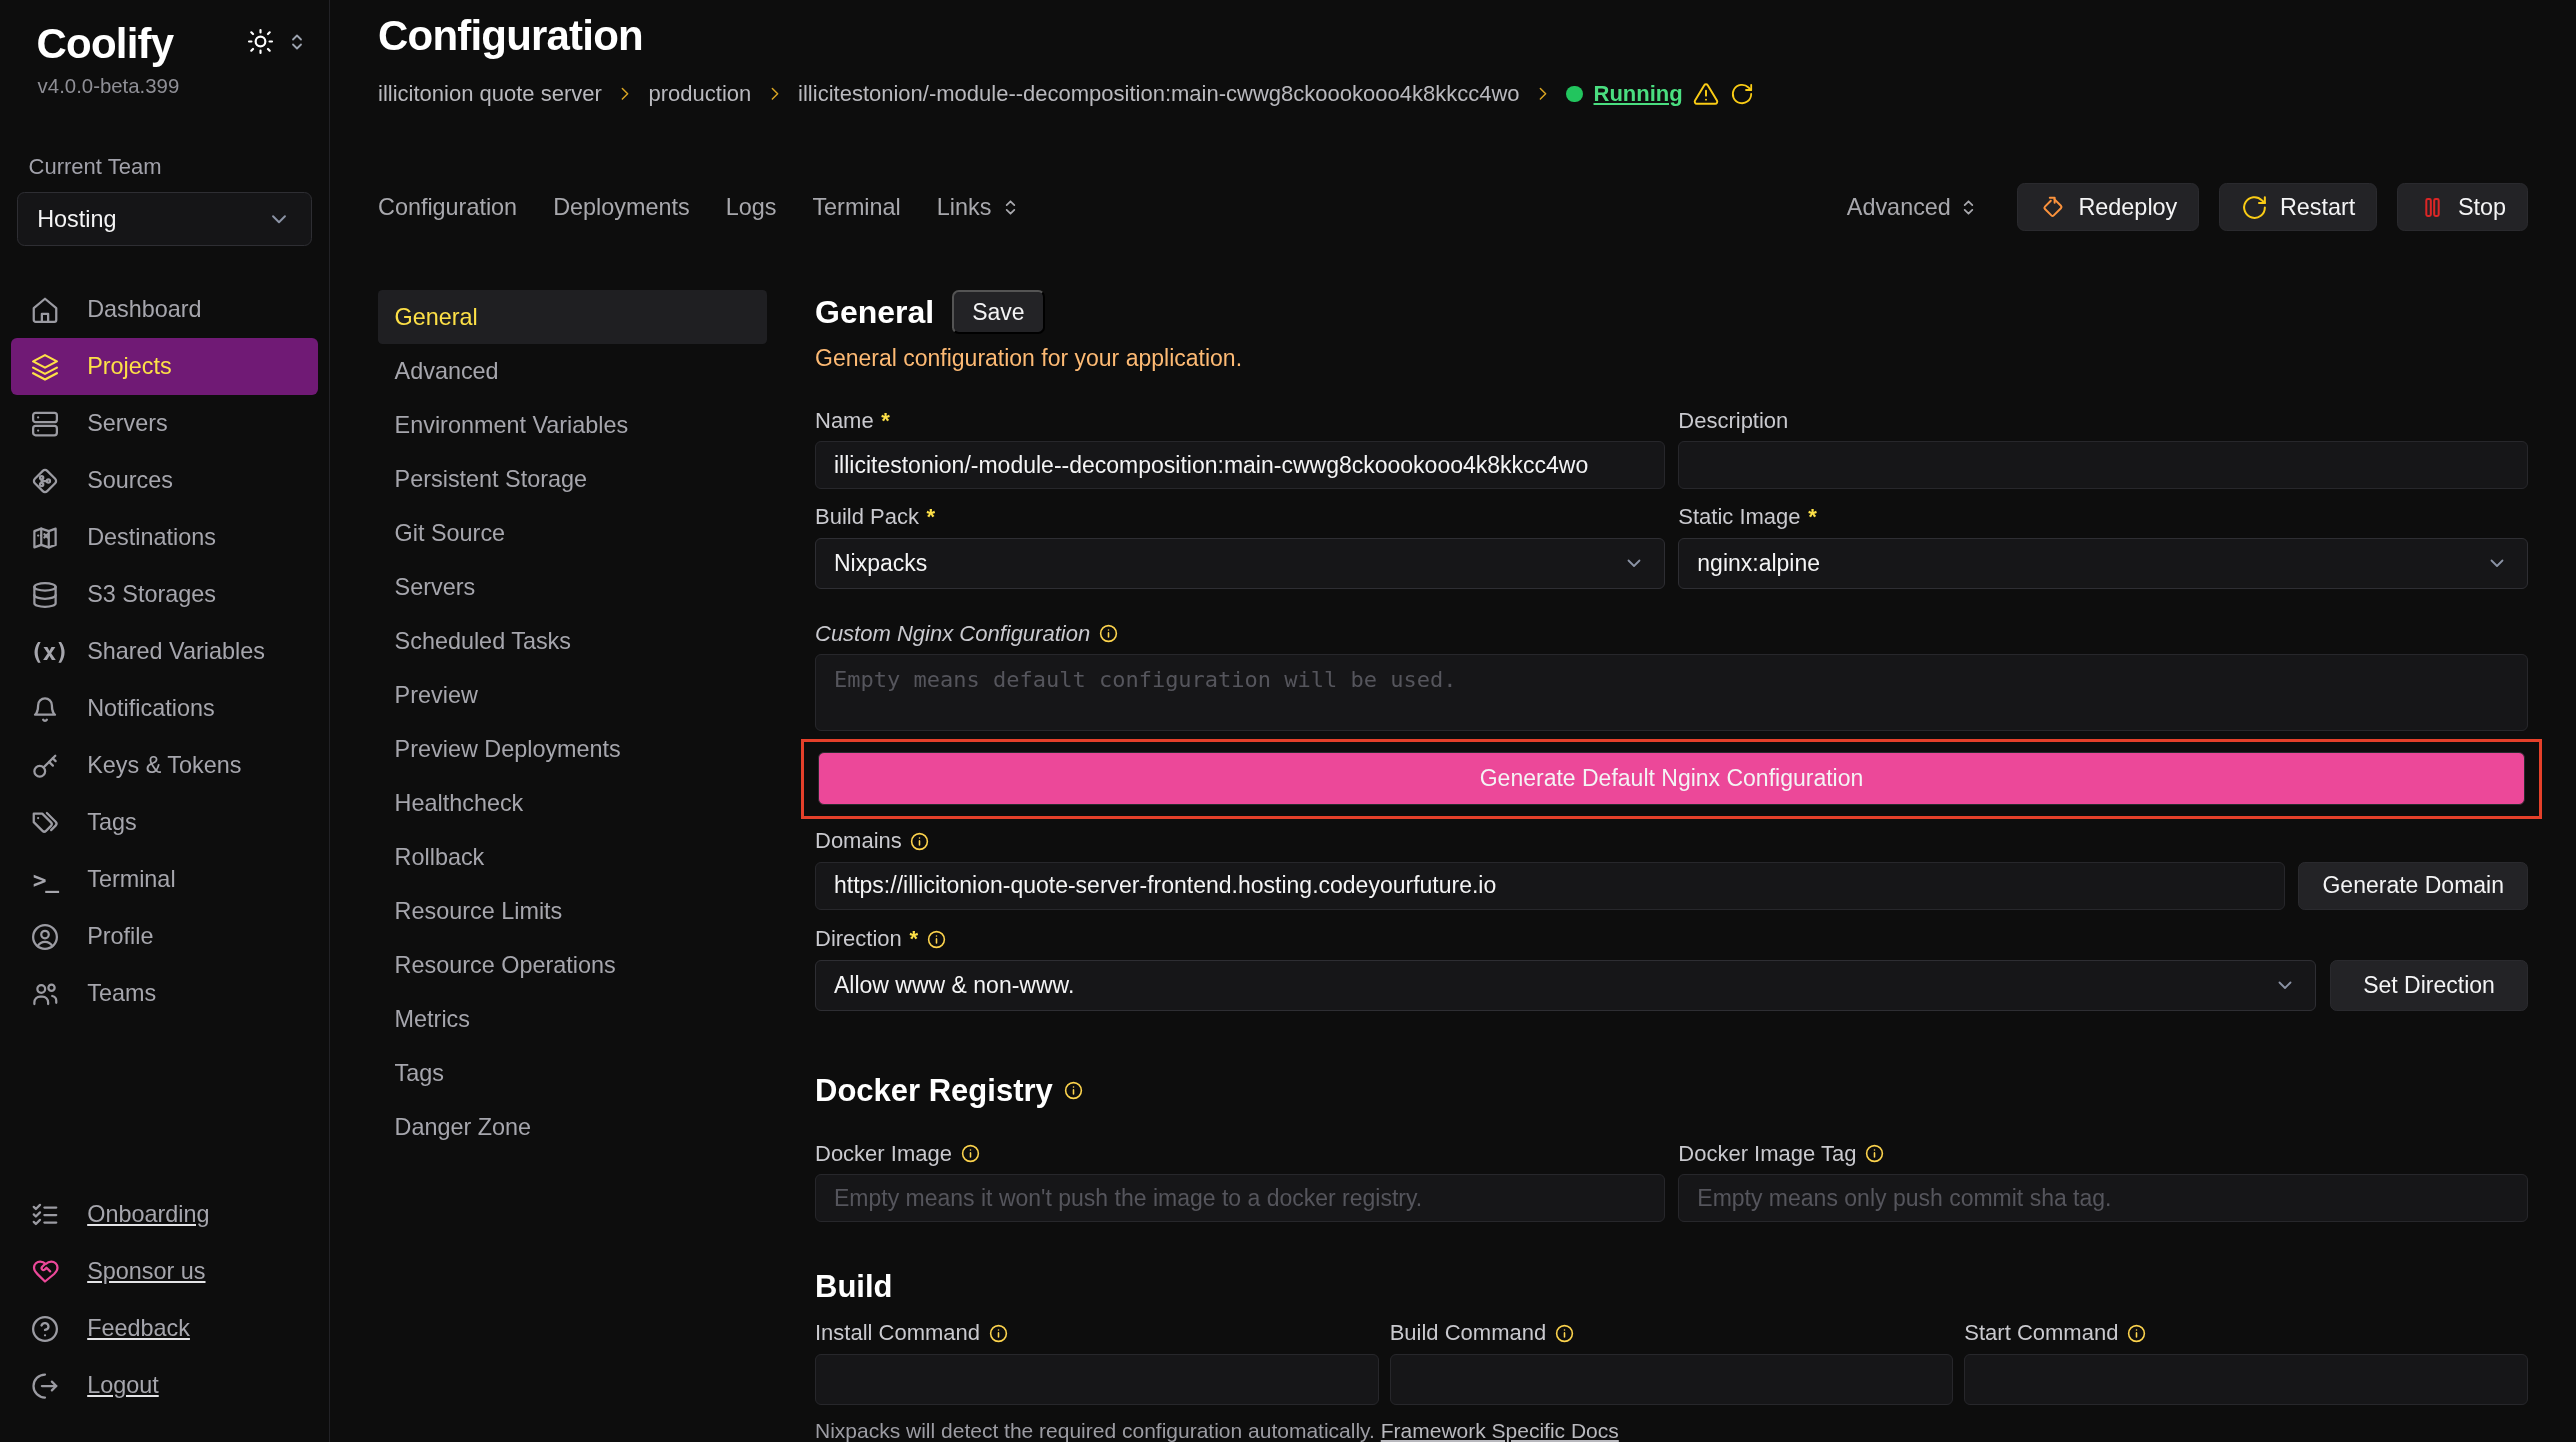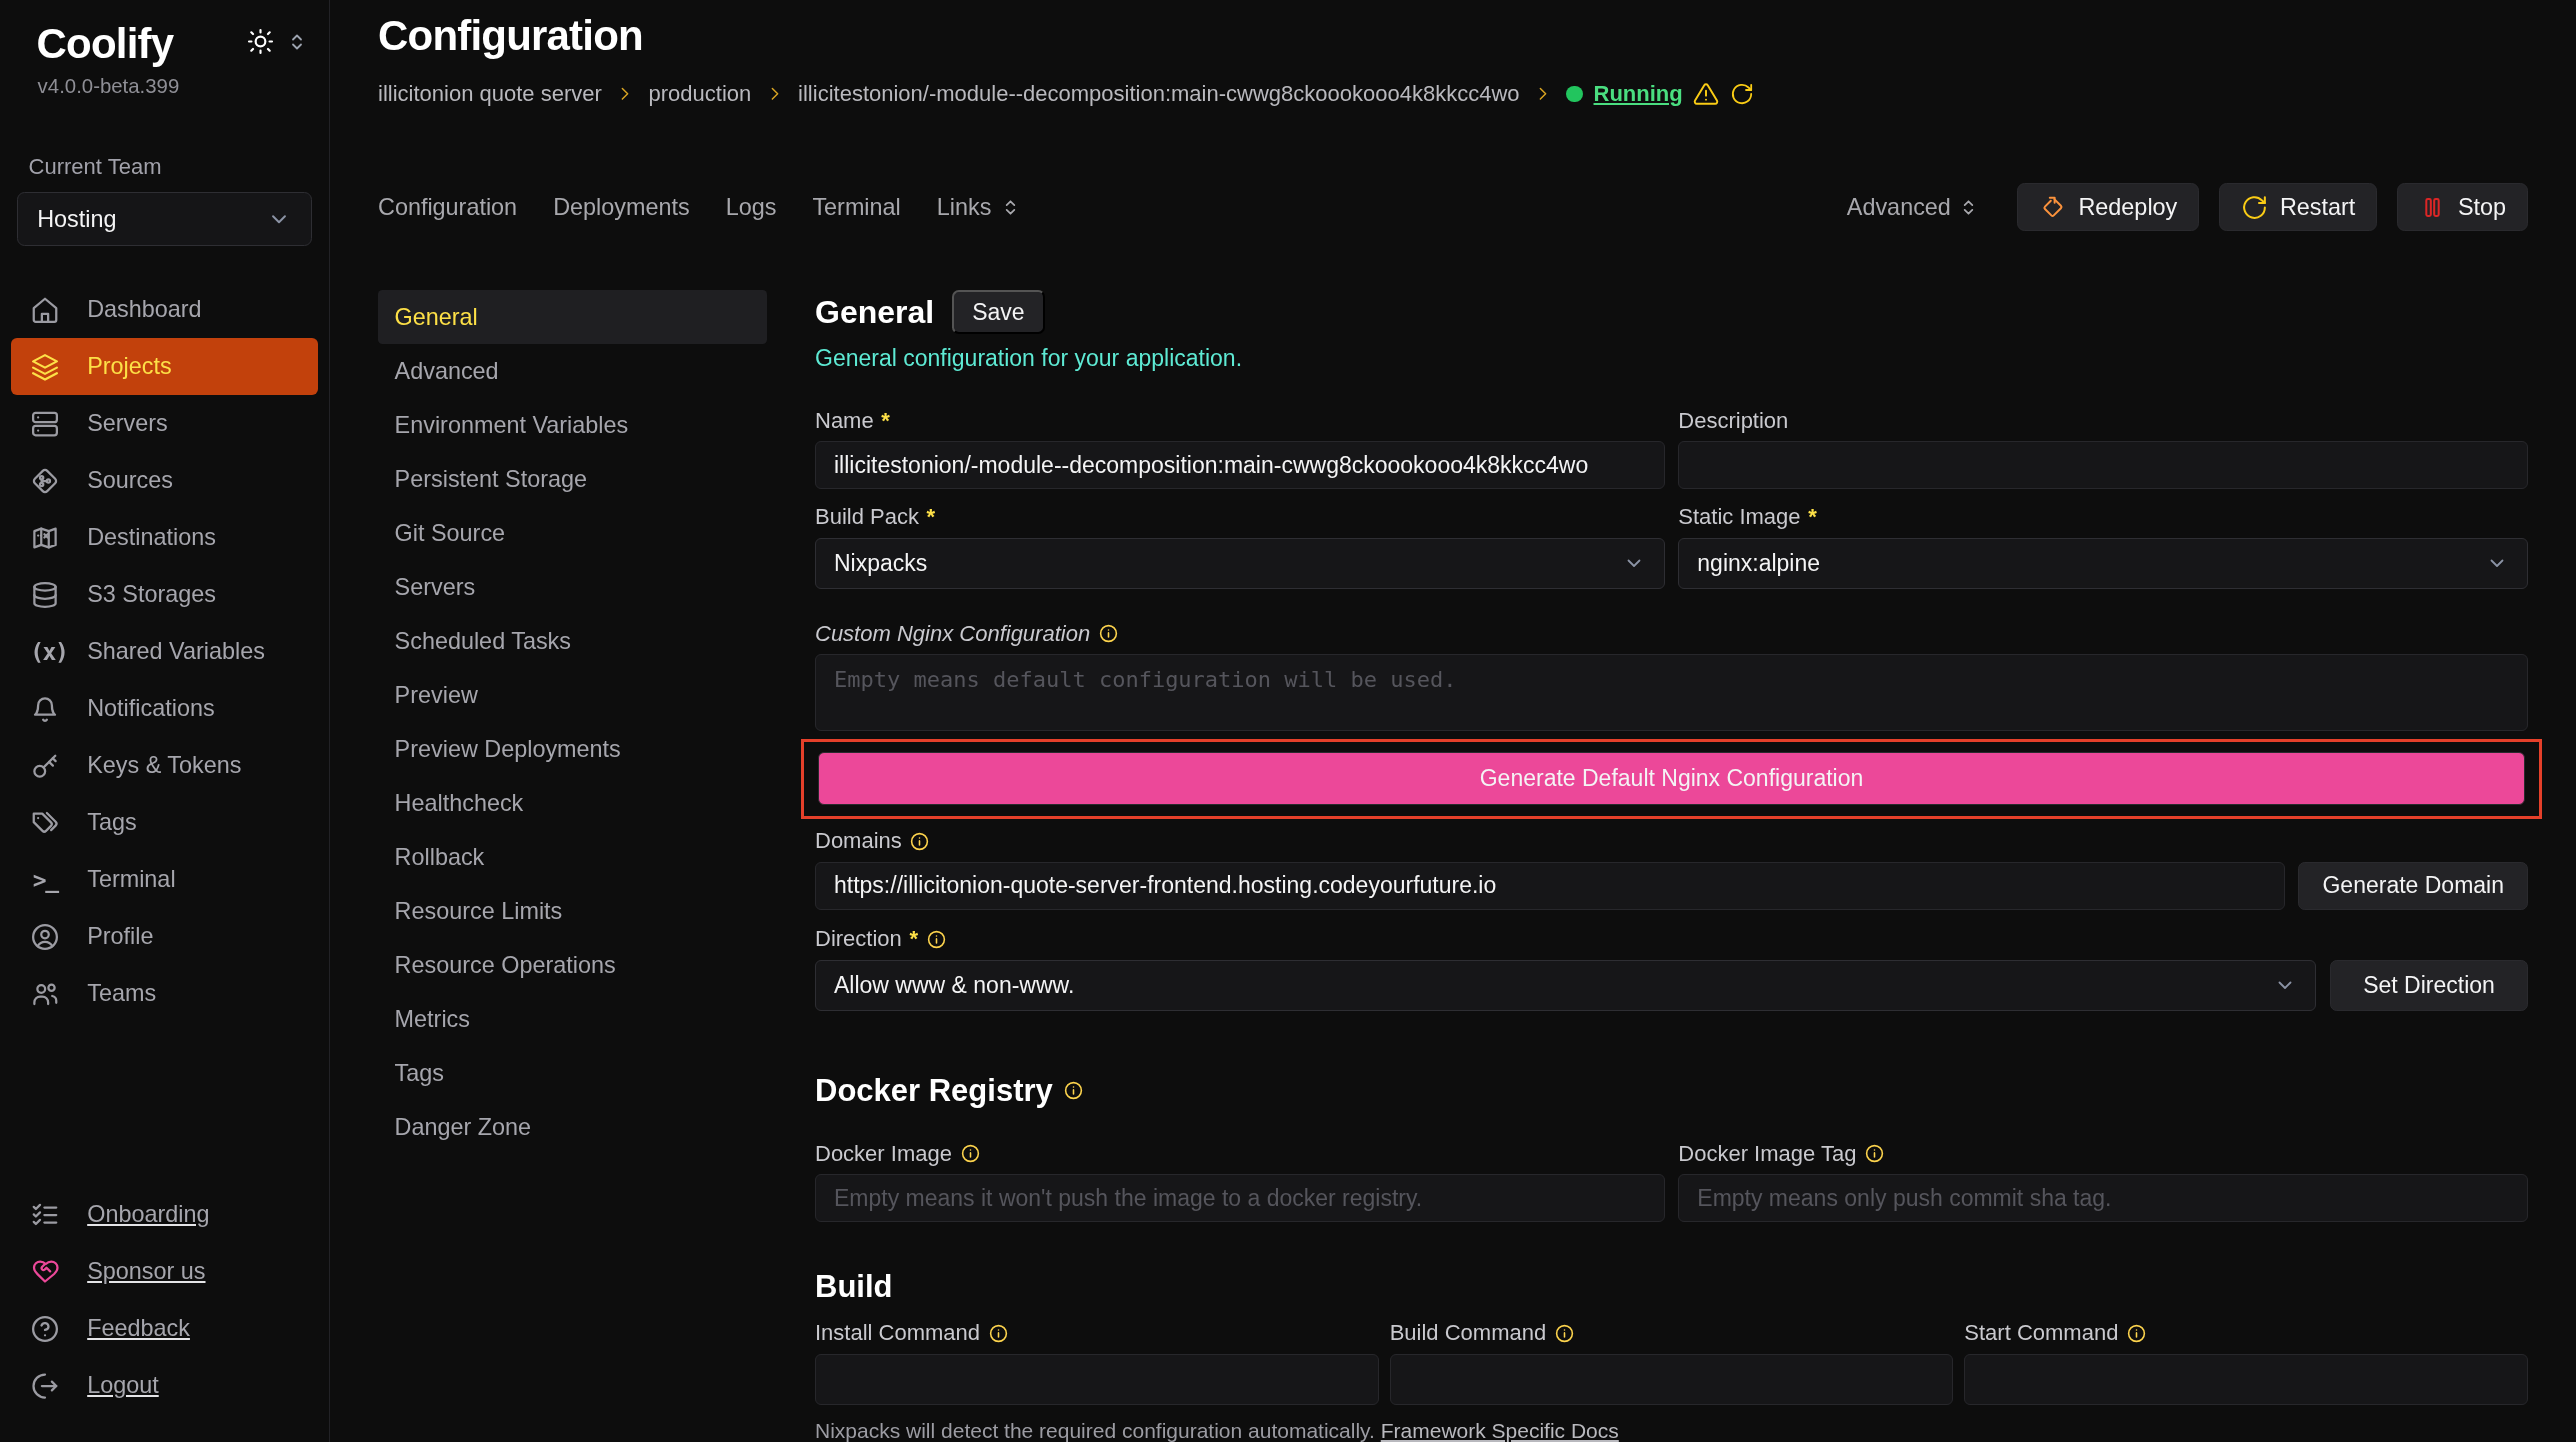--- a/index.html
+++ b/index.html
@@ -32,21 +32,21 @@
     padding:0 19.6px; font-size:23.4px; color:#f4f4f5; cursor:pointer;
   }
   .team-select .ic { width:26px; height:26px; color:#8b93a5; }
   .nav { margin-top:35px; }
   .side-item {
     display:flex; align-items:center; gap:27px; height:57px;
     padding:0 13.6px 0 19.6px; color:#a6a6ad; font-size:23.4px; cursor:pointer;
     border-radius:6px; white-space:nowrap;
   }
   .side-item .ic { color:#9b9ba2; }
-  .side-item.active { background:#c2410c; color:#fde047; }
+  .side-item.active { background:#701a75; color:#fde047; }
   .side-item.active .ic { color:#fde047; }
   .side-item .txt-ic { font-size:23px; font-weight:700; width:30px; text-align:center; color:inherit; font-family:"DejaVu Sans Mono", monospace; letter-spacing:-1.5px;}
   .side-item .pink { color:#ec4899; }
   .side-footer { position:absolute; left:10.6px; right:10.6px; bottom:29px;text-decoration:underline; }
 
   
   .main { flex:1; padding:12px 48px 0 48px; position:relative; }
   .page-title { font-size:42px; font-weight:700; color:#ffffff; letter-spacing:-0.8px; }
   .breadcrumb { display:flex; align-items:center; gap:13.6px; margin-top:21px; font-size:22px; color:#b9b9be; }
   .breadcrumb .sep { width:19.6px; height:19.6px; color:#d9a422; }
@@ -80,21 +80,21 @@
     height:54px; display:flex; align-items:center; padding:0 16.6px;
     font-size:23.4px; color:#a6a6ad; border-radius:4.5px; cursor:pointer; white-space:nowrap;
   }
   .subnav-item.active { background:#1f1f22; color:#fde047; }
 
   
   .form { flex:1; margin-left:48px; }
   .h2-row { display:flex; align-items:center; gap:18px; }
   .h2 { font-size:32px; font-weight:700; color:#ffffff; }
   .save-btn { height:44px; padding:0 18px; background:#232326; border-radius:6.8px; font-size:23px; color:#f4f4f5; display:flex; align-items:center; cursor:pointer; }
-  .subtitle { margin-top:10.6px; font-size:23px; color:#5eead4; }
+  .subtitle { margin-top:10.6px; font-size:23px; color:#fdba74; }
 
   .grid2 { display:grid; grid-template-columns:1fr 1fr; column-gap:13.6px; }
   .grid3 { display:grid; grid-template-columns:1fr 1fr 1fr; column-gap:11px; }
   .field-label { display:flex; align-items:center; gap:7.6px; font-size:22px; color:#c9c9ce; }
   .req { color:#fde047; font-weight:700; }
   .info { width:21px; height:21px; color:#fcd34d; cursor:pointer; }
   .inp {
     width:100%; height:48px; background:#161618; border:1.5px solid #27272b; border-radius:6px;
     color:#f4f4f5; font-size:23px; padding:0 18px; font-family:"Liberation Sans", sans-serif; outline:none;
   }

